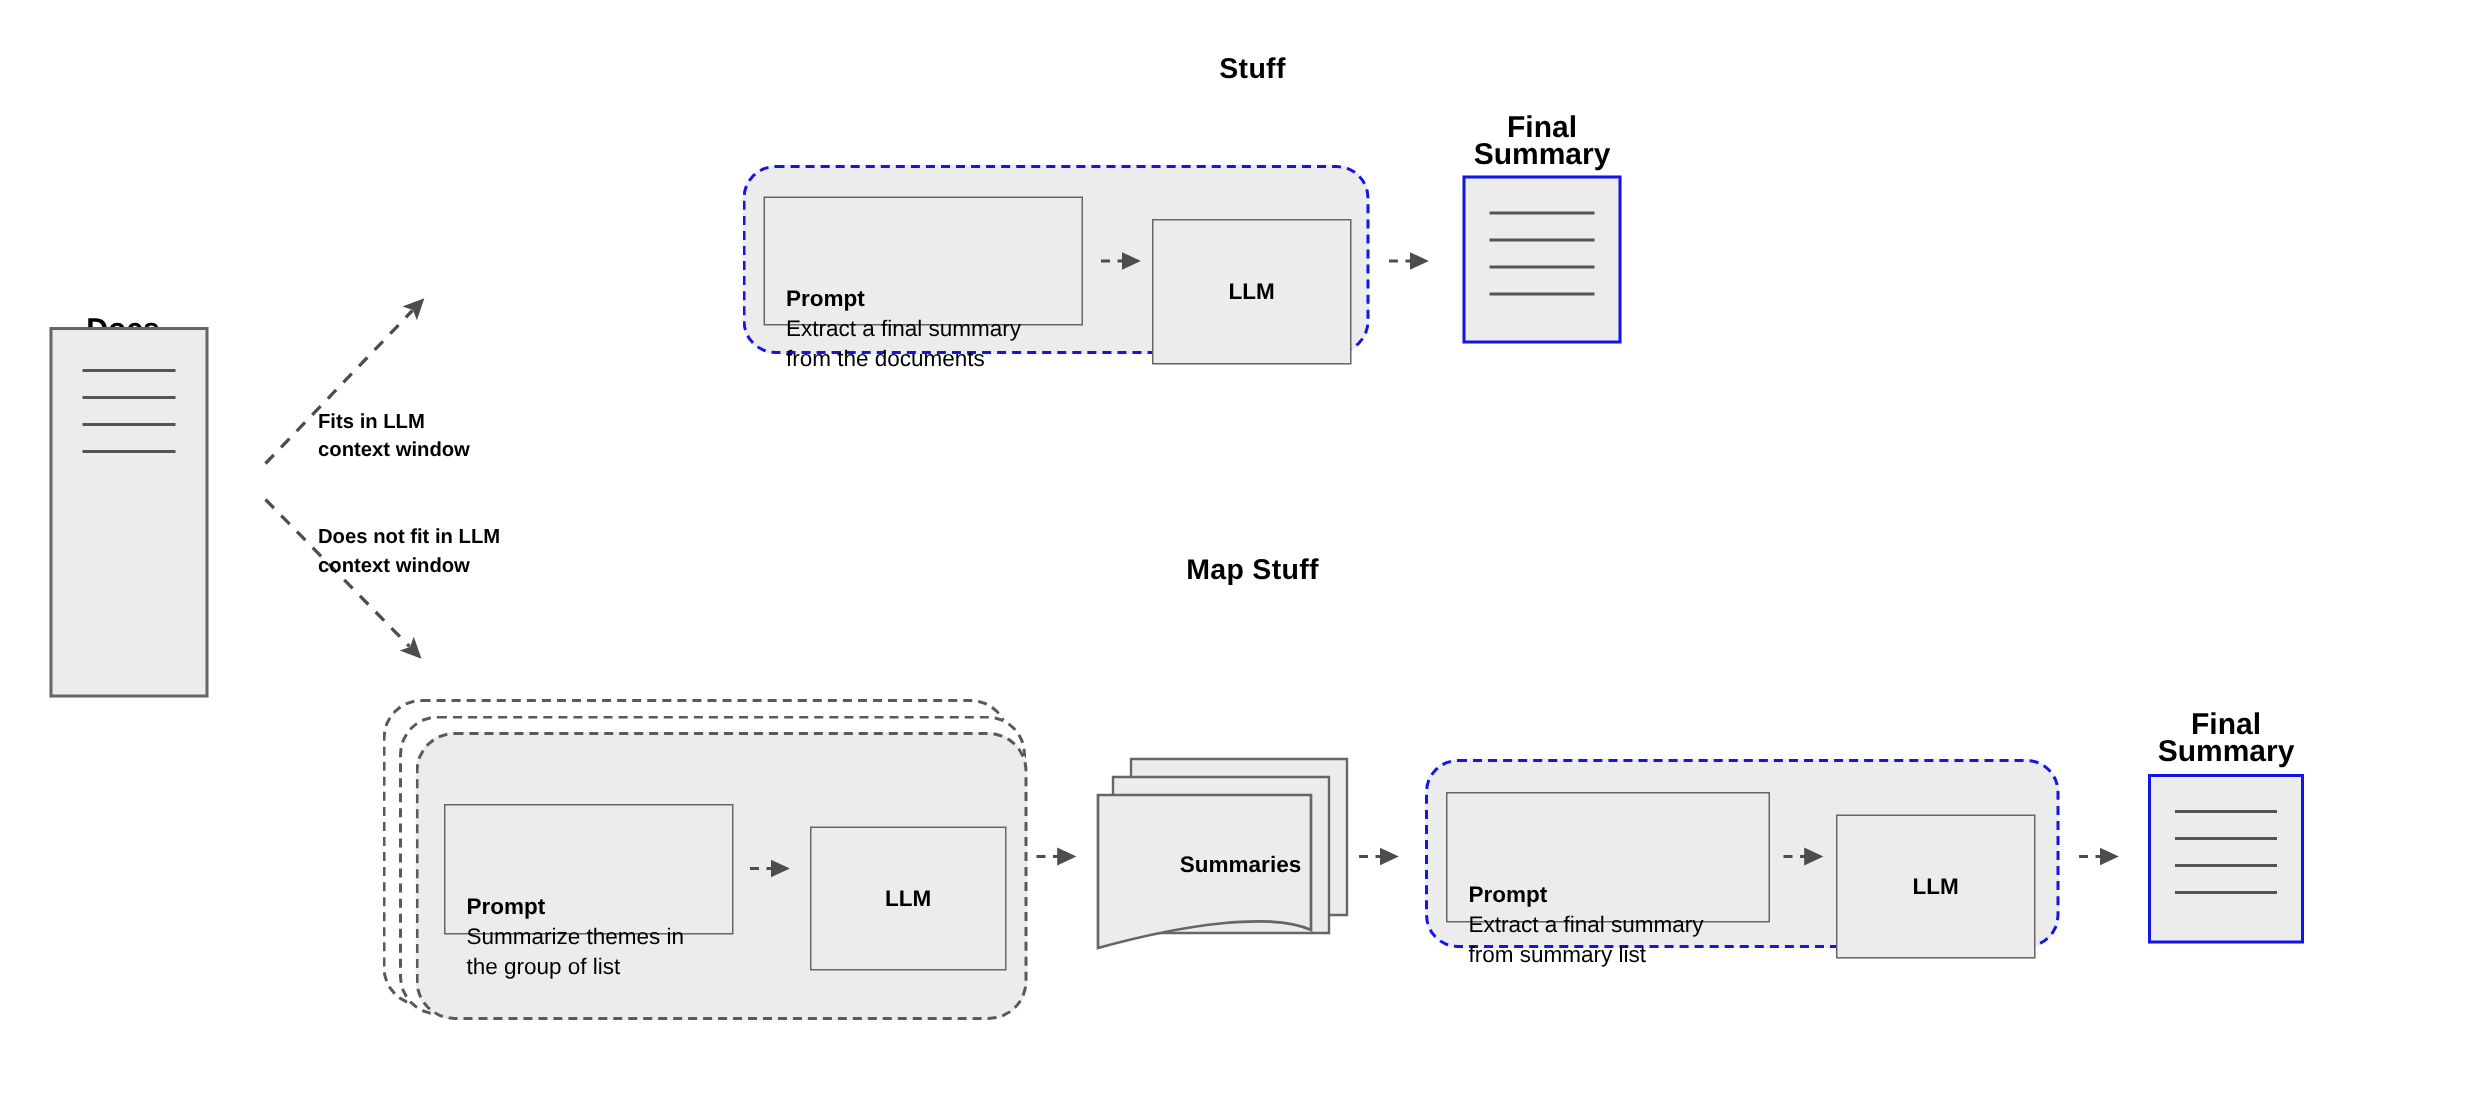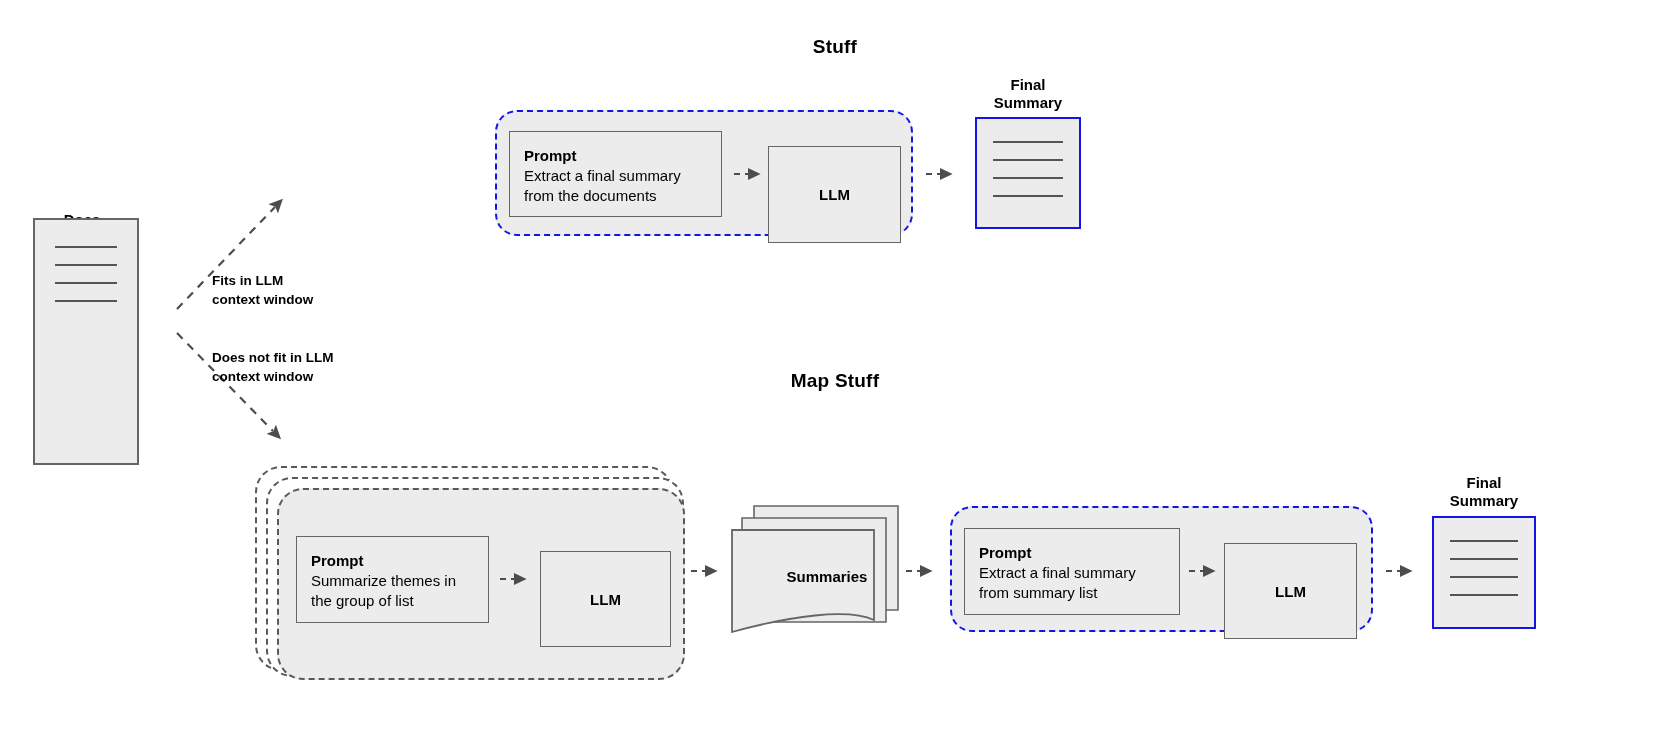--- a/index.html
+++ b/index.html
@@ -24,21 +24,21 @@
   .section-title {
     font-size: 19px;
     font-weight: bold;
     text-align: center;
     white-space: nowrap;
     letter-spacing: .2px;
   }
 
   
   .caption {
-    font-size: 15px;
+    font-size: 20px;
     font-weight: bold;
     text-align: center;
     line-height: 18px;
     white-space: pre-line;
   }
 
   
   .page-box {
     background: #ececec;
     border: 2px solid #666666;
@@ -81,20 +81,21 @@
     box-sizing: border-box;
   }
   .prompt-box {
     padding: 14px 14px 12px 14px;
   }
   .prompt-title {
     font-size: 15px;
     font-weight: bold;
     line-height: 19px;
     margin-bottom: 1px;
+    margin-top: 44px;
   }
   .prompt-body {
     font-size: 15px;
     line-height: 20px;
     white-space: pre-line;
   }
   .llm-box {
     display: flex;
     align-items: center;
     justify-content: center;

